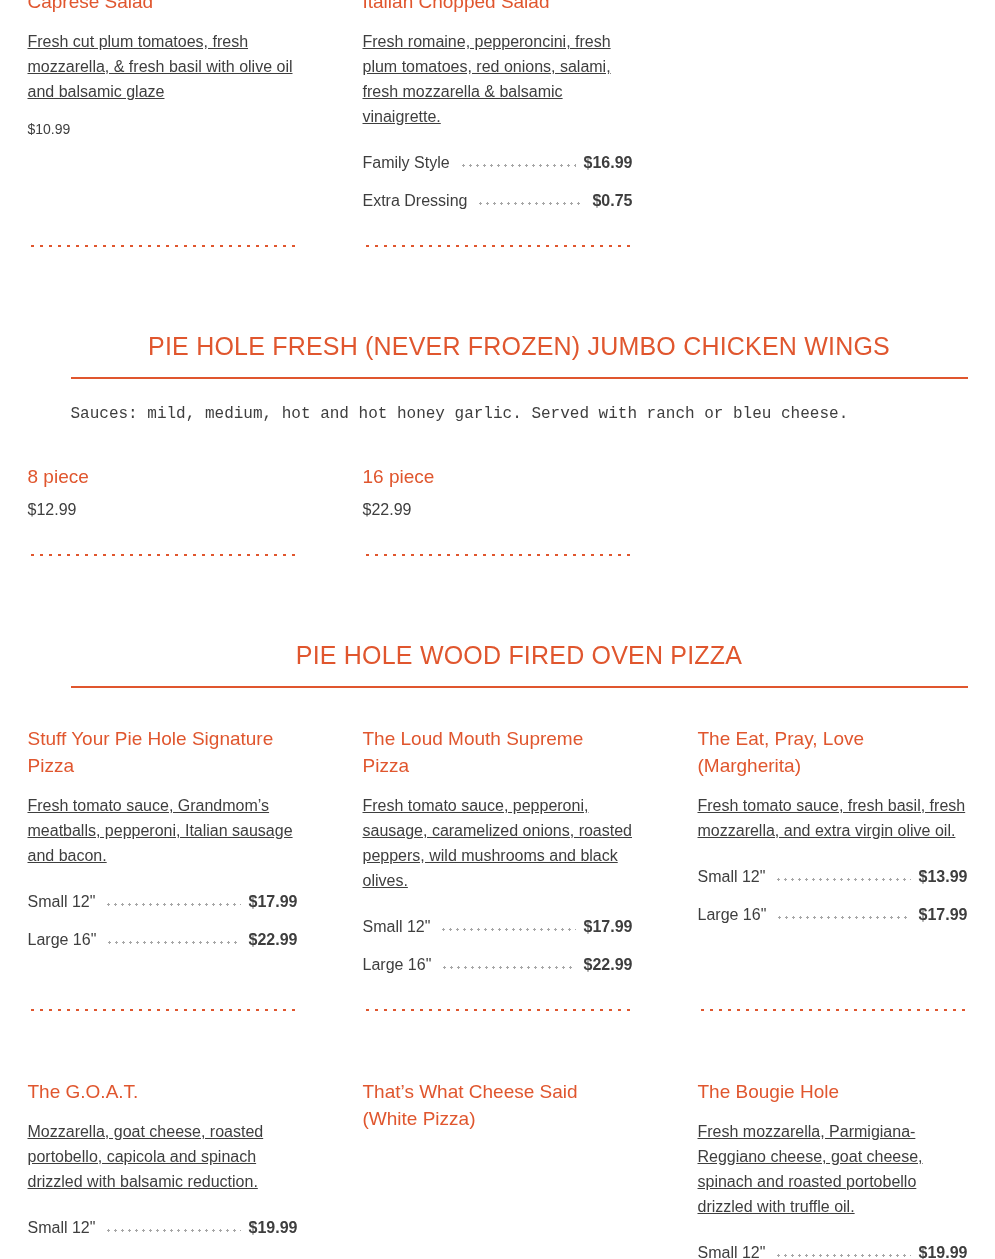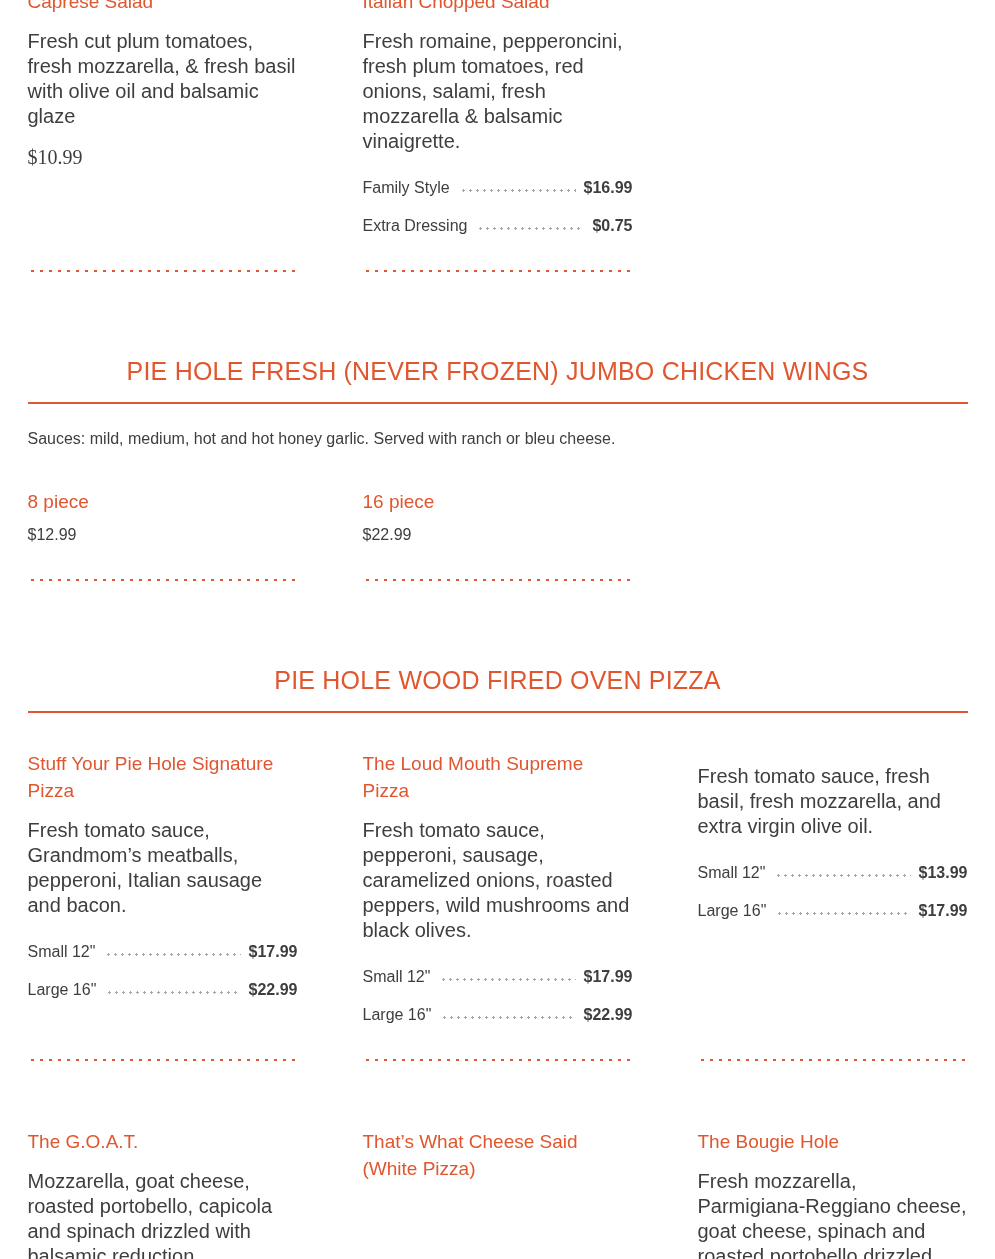--- a/index.html
+++ b/index.html
@@ -26,24 +26,25 @@
   .item-body { padding-bottom: 34px; }
   .item-name {
     margin: 0;
     color: var(--accent, #e0562e);
     font-size: 19px;
     font-weight: 400;
     line-height: 27px;
   }
   .item-desc {
     margin: 14px 0 0;
-    font-size: 20px;
+    font-size: 16px;
     line-height: 25px;
-  }
-  .item-price { margin: 17px 0 0; font-size: 20px; font-family: Liberation Serif, serif; }
+    text-decoration: underline;
+  }
+  .item-price { margin: 17px 0 0; font-size: 14px; }
   .badge {
     margin: 33px 0 0;
     font-size: 18px;
     font-weight: 700;
     letter-spacing: .4px;
     color: #333333;
   }
   .options { margin: 0; }
   .price-row {
     display: flex;
@@ -65,36 +66,36 @@
     background-position: left center;
   }
   .dotted-sep {
     margin-top: auto;
     height: 4px;
     background-image: radial-gradient(circle, var(--accent, #e0562e) 1.35px, transparent 1.5px);
     background-size: 9px 4px;
     background-repeat: repeat-x;
     background-position: left center;
   }
-  .section-header { margin-top: 82px; }
+  .section-header { margin-top: 82px; margin-left: 43px; }
   .section-title {
     margin: 0;
     text-align: center;
     color: var(--accent, #e0562e);
     font-size: 25px;
     font-weight: 500;
     letter-spacing: .2px;
     line-height: 32px;
   }
   .section-rule {
     margin: 15px 0 0;
     border: 0;
     border-top: 2px solid var(--accent, #e0562e);
   }
-  .section-note { margin: 23px 0 0; font-size: 16px; line-height: 24px; }
+  .section-note { margin: 23px 0 0; font-size: 16px; line-height: 24px; font-family: Liberation Mono, monospace; }
   .row-after-header { margin-top: 37px; }
   .row-stack { margin-top: 66px; }
   .wing-price { margin: 11px 0 0; font-size: 16px; }
 </style>
 </head>
 <body>
 
 <div class="menu">
 
   <div class="menu-row">
@@ -200,20 +201,21 @@
             <span class="leader"></span>
             <span class="price">$22.99</span>
           </div>
         </div>
       </div>
       <div class="dotted-sep"></div>
     </div>
 
     <div class="menu-item">
       <div class="item-body">
+        <h3 class="item-name">The Eat, Pray, Love (Margherita)</h3>
         <p class="item-desc">Fresh tomato sauce, fresh basil, fresh mozzarella, and extra virgin olive oil.</p>
         <div class="options">
           <div class="price-row">
             <span class="label">Small 12"</span>
             <span class="leader"></span>
             <span class="price">$13.99</span>
           </div>
           <div class="price-row">
             <span class="label">Large 16"</span>
             <span class="leader"></span>

